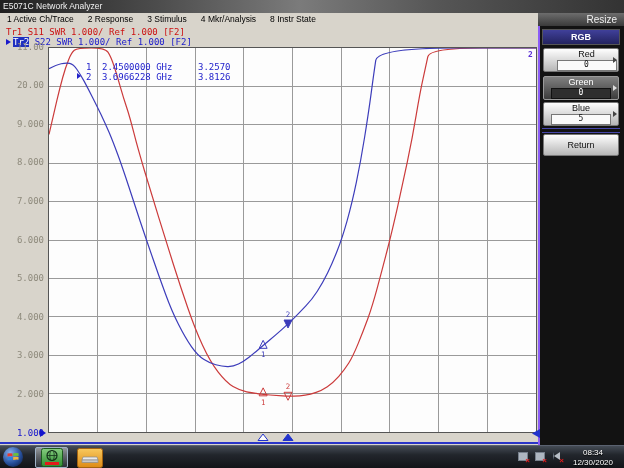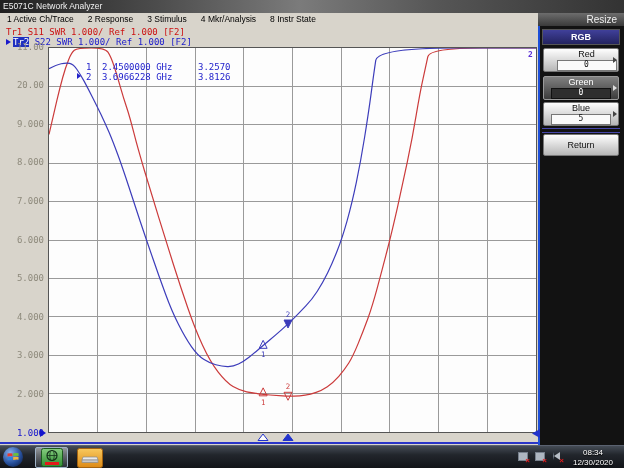--- a/index.html
+++ b/index.html
@@ -12,21 +12,21 @@
     color:#f2f2f2;font-size:8.5px;line-height:13px;padding-left:3px;box-sizing:border-box;}
   .menubar{position:absolute;left:0;top:13px;width:538px;height:13px;background:#d8d4cb;
     display:flex;align-items:center;font-size:8.5px;color:#000;}
   .menubar .mitem{padding:8px 7px;line-height:13px;white-space:nowrap;cursor:default;}
   .menubar-right{position:absolute;left:538px;top:13px;width:86px;height:13px;
     background:linear-gradient(#6d6d6d,#3a3a3a);color:#f0f0f0;font-size:10px;line-height:13px;
     text-align:right;padding-right:7px;box-sizing:border-box;}
 
   
   .screen{position:absolute;left:0;top:26px;width:538px;height:419px;background:#d8d4cb;
-    border-right:2px solid #1d4ed8;box-sizing:content-box;}
+    border-right:2px solid #8b5cf6;box-sizing:content-box;}
   .trace-row{position:absolute;left:6px;font:9px "DejaVu Sans Mono",monospace;white-space:pre;}
   .trace-row.t1{top:1px;color:#cc1111;}
   .trace-row.t2{top:10.5px;color:#1a1acc;}
   .tr-arrow{display:inline-block;width:0;height:0;border-top:3px solid transparent;
     border-bottom:3px solid transparent;border-left:5px solid #1a1acc;margin-right:2px;}
   .tr-name.hl{background:#2030c0;color:#fff;}
 
   .plot{position:absolute;left:48px;top:21px;width:489px;height:386px;background:#fdfdfd;
     border:1px solid #555;box-sizing:border-box;}
   .plot svg{display:block;}

